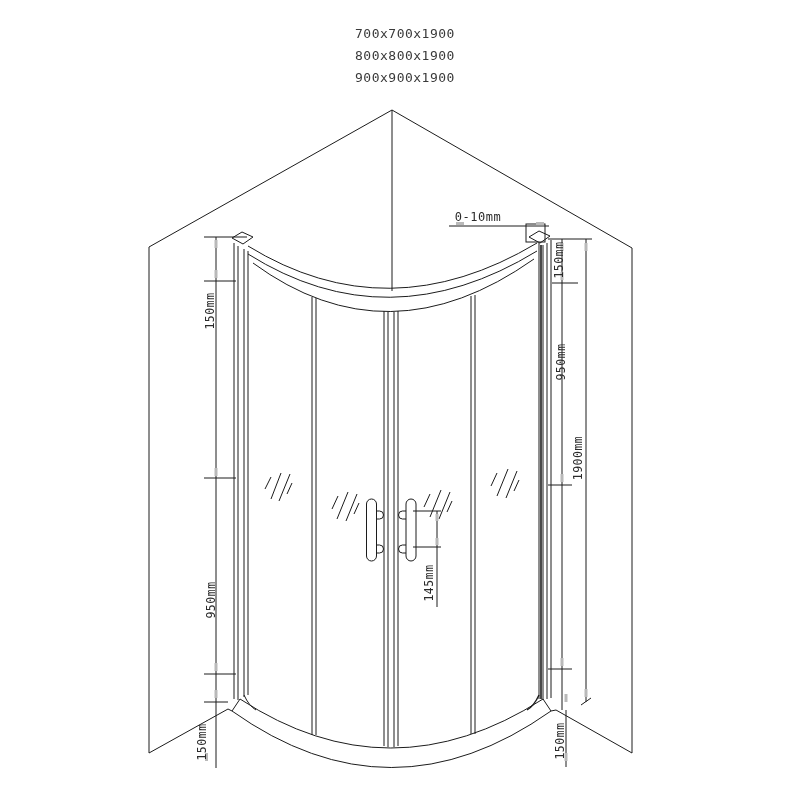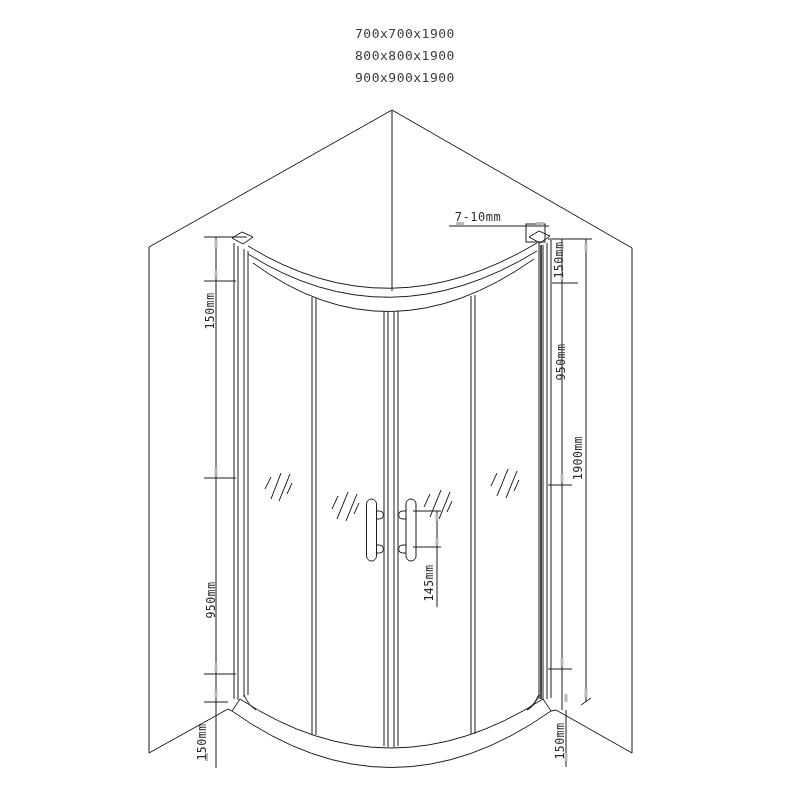--- a/index.html
+++ b/index.html
@@ -121,21 +121,21 @@
         <rect x="536" y="222" width="8" height="3"></rect>
     </g>
   </svg>
 
   <div class="size-list">
     <div>700x700x1900</div>
     <div>800x800x1900</div>
     <div>900x900x1900</div>
   </div>
 
-  <span class="lbl" style="left:478px;top:217px;font-size:12px;">7-10mm</span>
+  <span class="lbl" style="left:478px;top:217px;font-size:12px;">0-10mm</span>
 
   <span class="lbl rot" style="left:210px;top:311px;">150mm</span>
 
   <span class="lbl rot" style="left:211px;top:600px;">950mm</span>
 
   <span class="lbl rot" style="left:202px;top:742px;">150mm</span>
 
   <span class="lbl rot" style="left:559px;top:260px;">150mm</span>
 
   <span class="lbl rot" style="left:561px;top:362px;">950mm</span>

